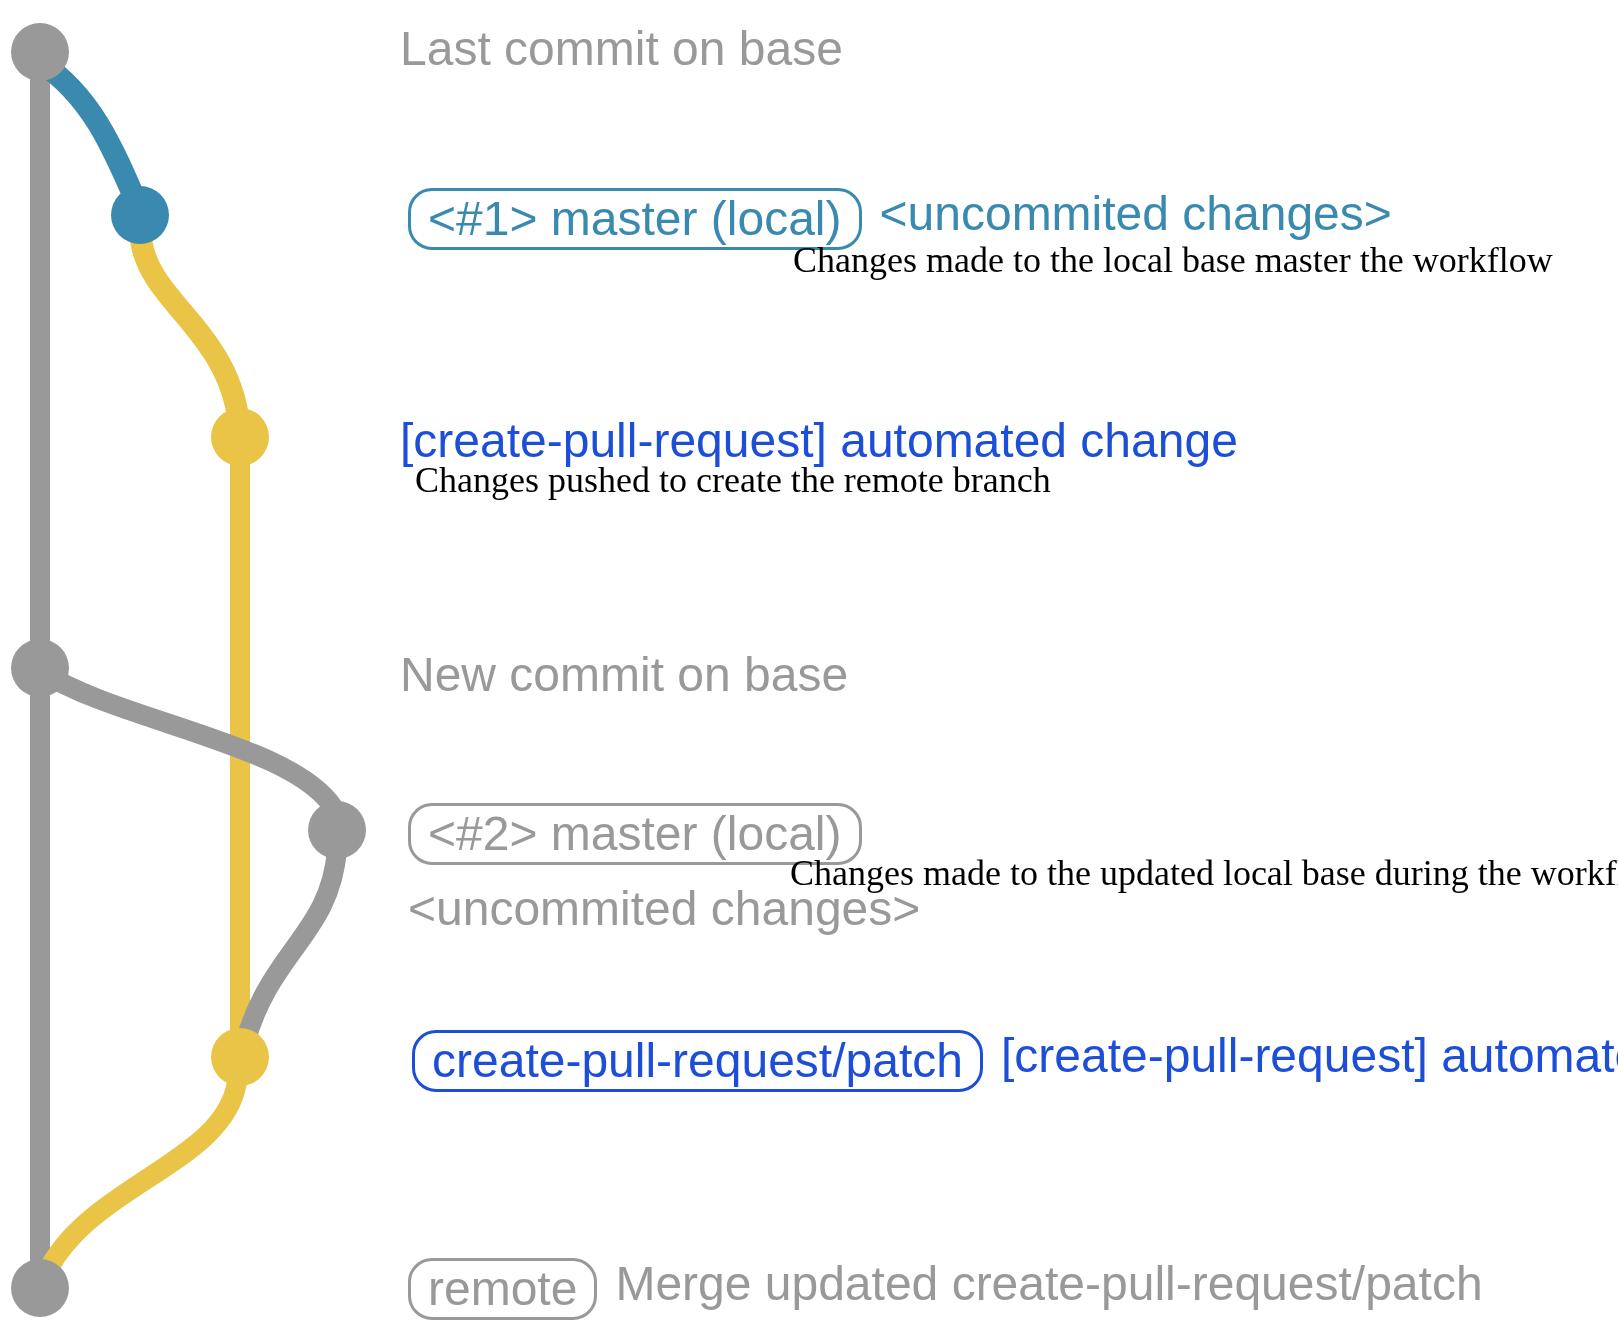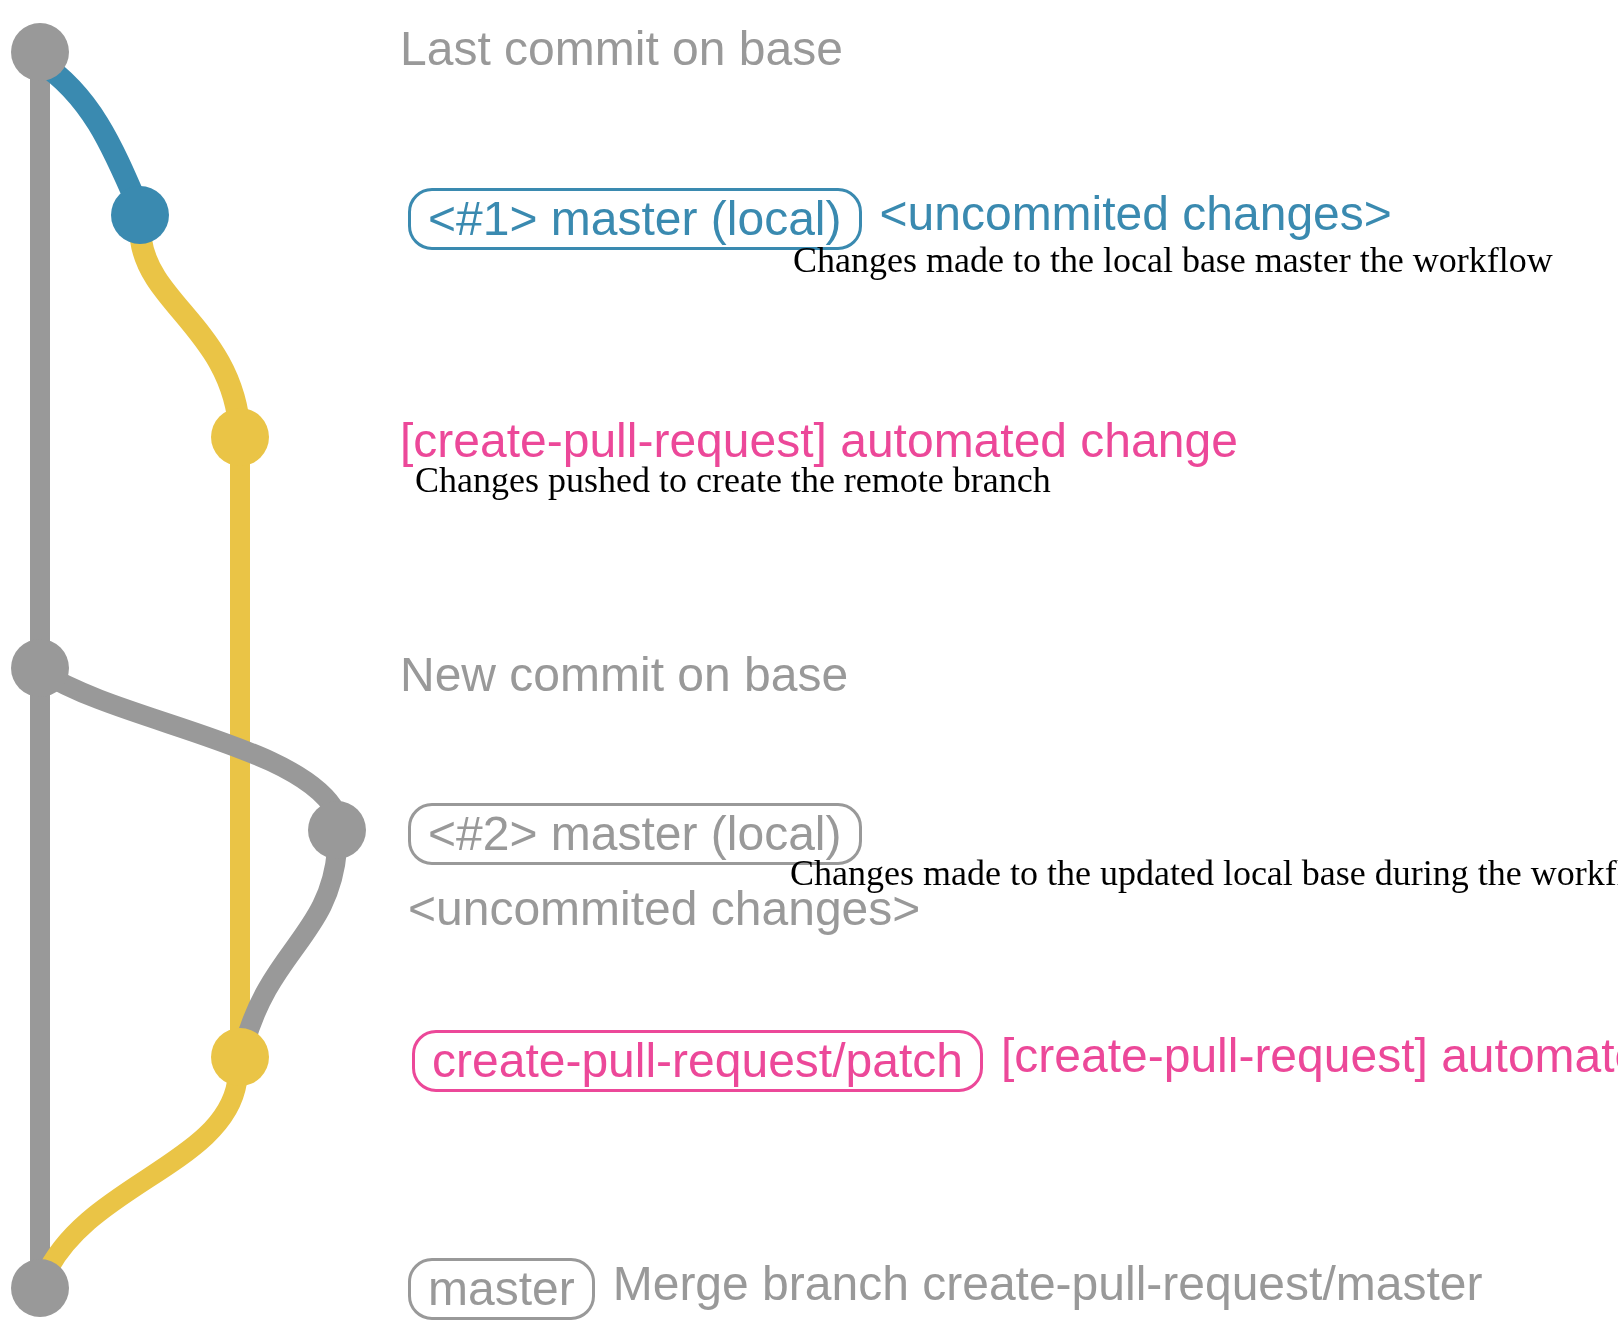--- a/index.html
+++ b/index.html
@@ -12,21 +12,21 @@
   }
   #graph{position:absolute;left:0;top:0;}
   .line{
     position:absolute;
     display:flex;align-items:flex-start;gap:18px;
     height:62px;white-space:nowrap;
     font-size:48px;line-height:1.1;
   }
   .c-gray{color:#999999;}
   .c-blue{color:#3a8ab0;}
-  .c-yellow{color:#ec4899;}
+  .c-yellow{color:#1d4ed8;}
   .badge{
     display:inline-flex;align-items:center;
     height:62px;box-sizing:border-box;
     padding:4px 17px;
     border:3.5px solid currentColor;
     border-radius:24px;
   }
   .desc{
     position:absolute;
     white-space:nowrap;
@@ -89,17 +89,17 @@
     <span>&lt;uncommited changes&gt;</span>
   </div>
   <div class="desc" style="left:790px;top:853px;">Changes made to the updated local base during the workflow</div>
 
   <div class="line c-yellow" style="left:412px;top:1030px;">
     <span class="badge">create-pull-request/patch</span>
     <span>[create-pull-request] automated change</span>
   </div>
 
   <div class="line c-gray" style="left:408px;top:1258px;">
-    <span class="badge">master</span>
-    <span>Merge branch create-pull-request/master</span>
+    <span class="badge">remote</span>
+    <span>Merge updated create-pull-request/patch</span>
   </div>
 
 </div>
 
 </body></html>

